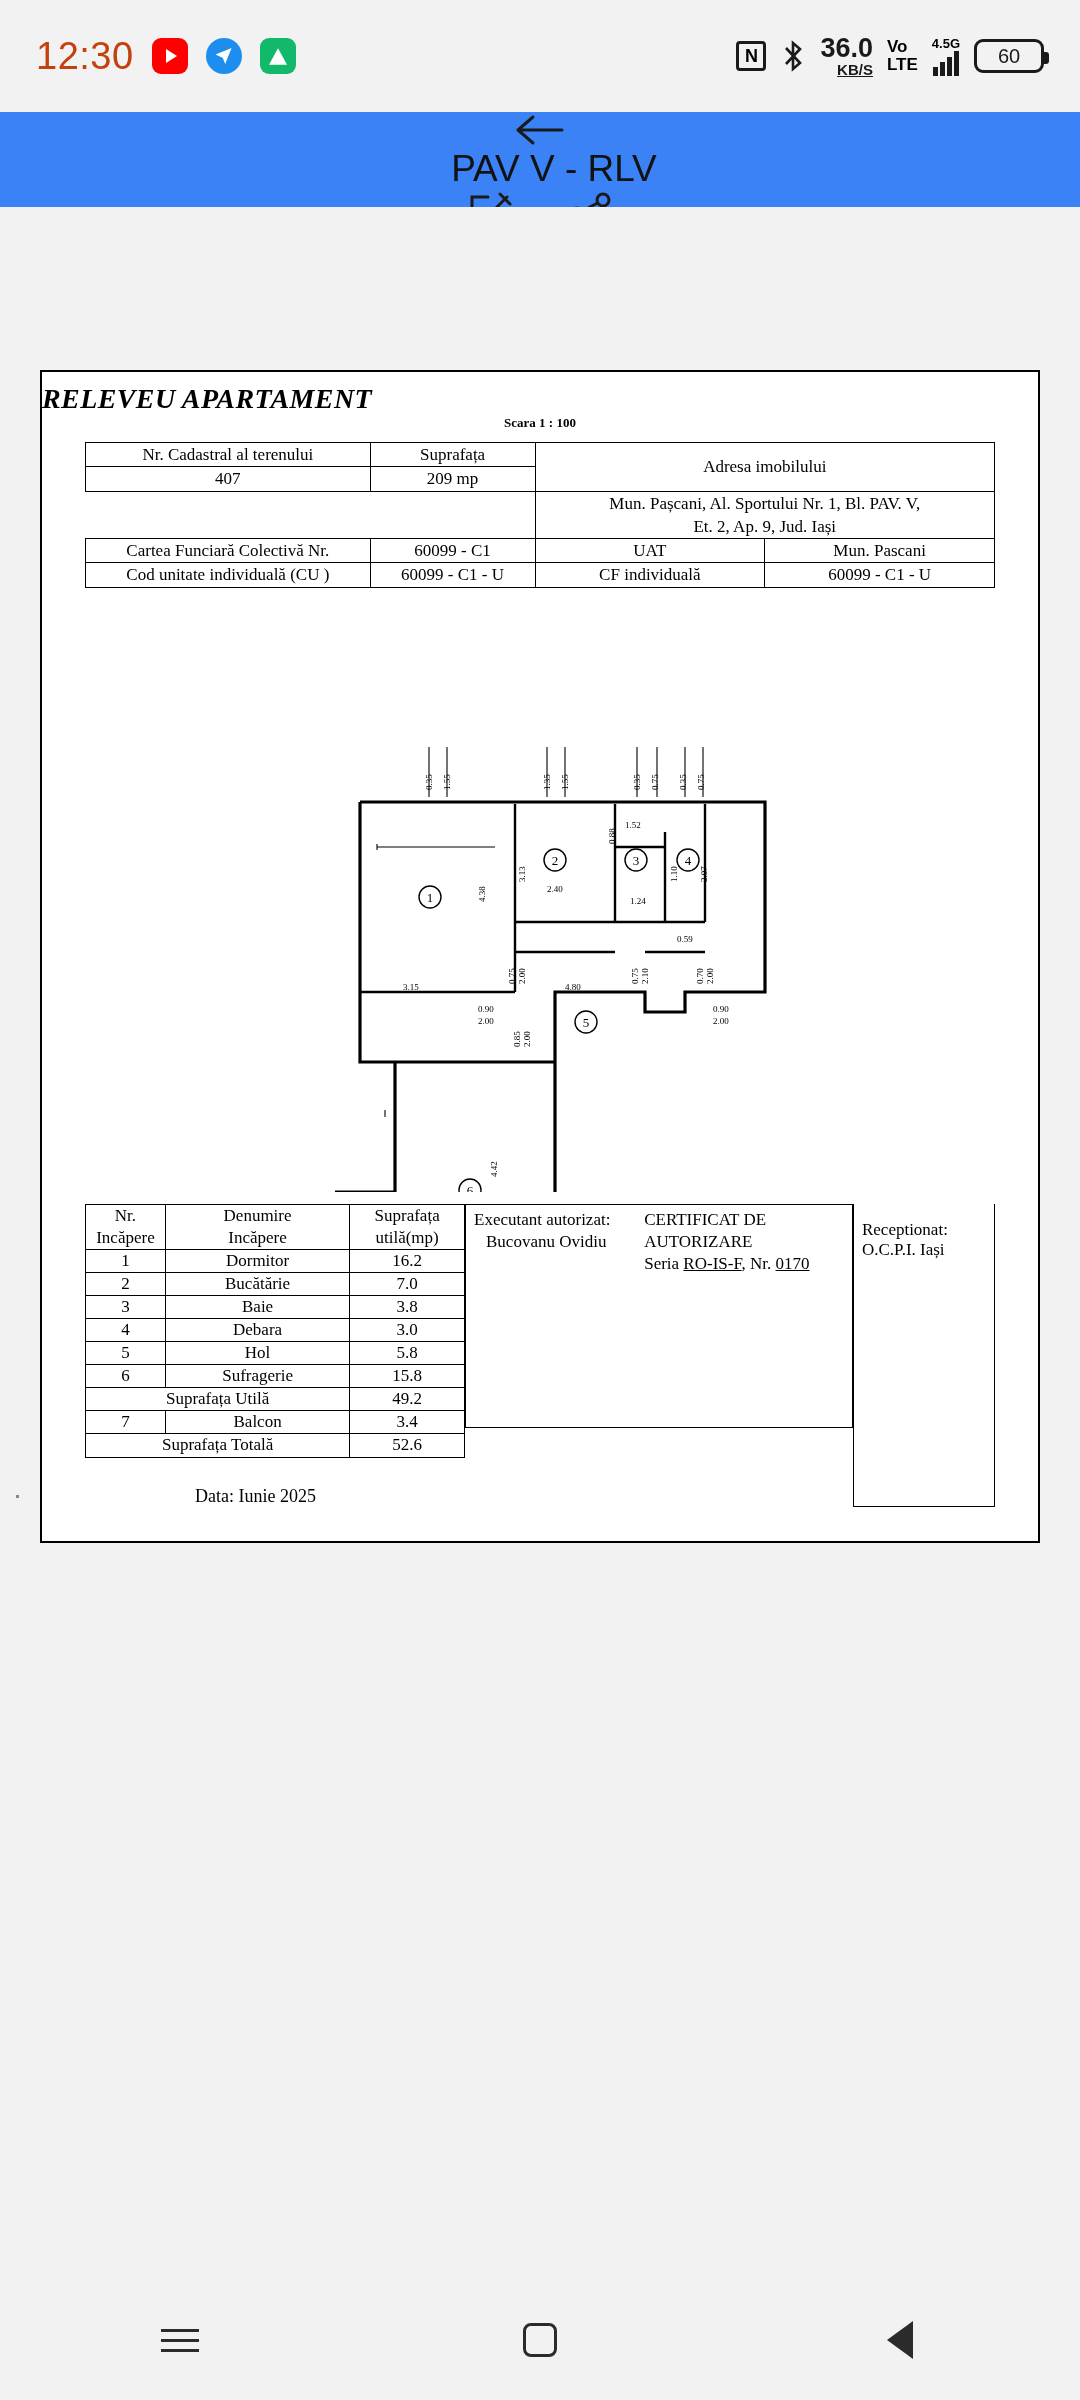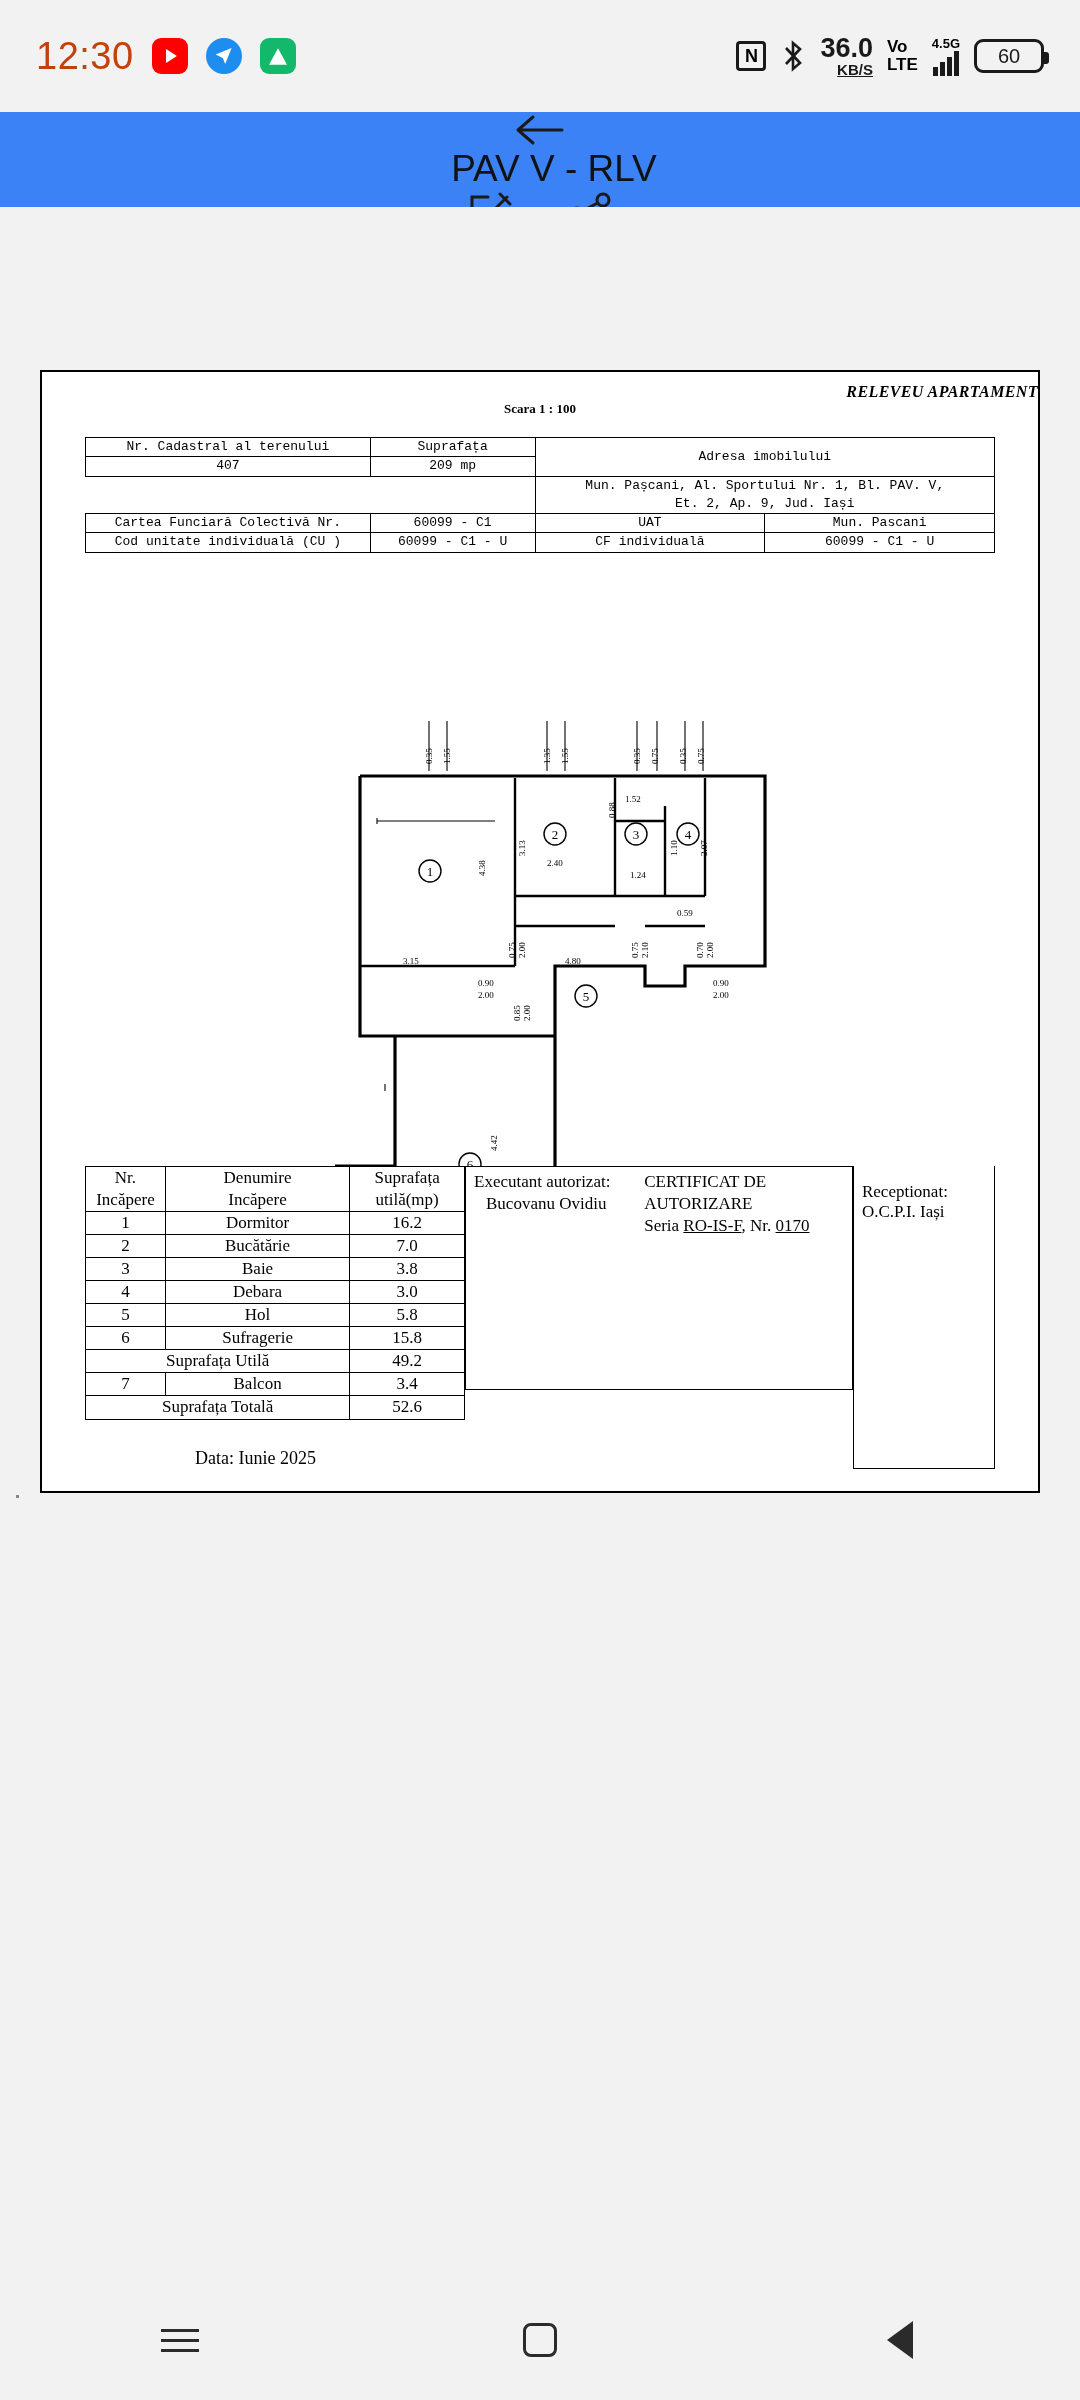--- a/index.html
+++ b/index.html
@@ -135,63 +135,63 @@
   .doc {
     width: 1000px;
     margin: 0 auto;
     background: #ffffff;
     border: 2px solid #000;
     padding: 0;
     position: relative;
   }
 
   .doc-title {
-    text-align: right;
+    text-align: left;
     font-family: "Liberation Serif", serif;
     font-weight: bold;
     font-style: italic;
-    font-size: 16px;
+    font-size: 28px;
     padding-top: 11px;
     letter-spacing: 0.4px;
   }
   .doc-scale {
     text-align: center;
     font-family: "Liberation Serif", serif;
     font-weight: bold;
     font-size: 13px;
     padding-bottom: 7px;
   }
 
   table.hdr {
     width: 910px;
-    margin: 13px auto;
+    margin: 4px auto;
     border-collapse: collapse;
-    font-family: Liberation Mono, monospace;
-    font-size: 13px;
+    font-family: Liberation Serif, serif;
+    font-size: 17px;
   }
   table.hdr td {
     border: 1.6px solid #000;
     text-align: center;
     padding: 1px 4px;
     line-height: 1.25;
   }
 
   
   .plan {
     width: 910px;
     margin: 0 auto;
     height: 600px;
     position: relative;
   }
   .plan svg { display: block; }
 
   
   .bottom {
     width: 910px;
-    margin: 0 auto;
+    margin: 12px auto;
     display: flex;
     align-items: stretch;
     border: 0;
   }
   table.rooms {
     border-collapse: collapse;
     font-family: "Liberation Serif", serif;
     font-size: 17px;
     width: 380px;
   }

